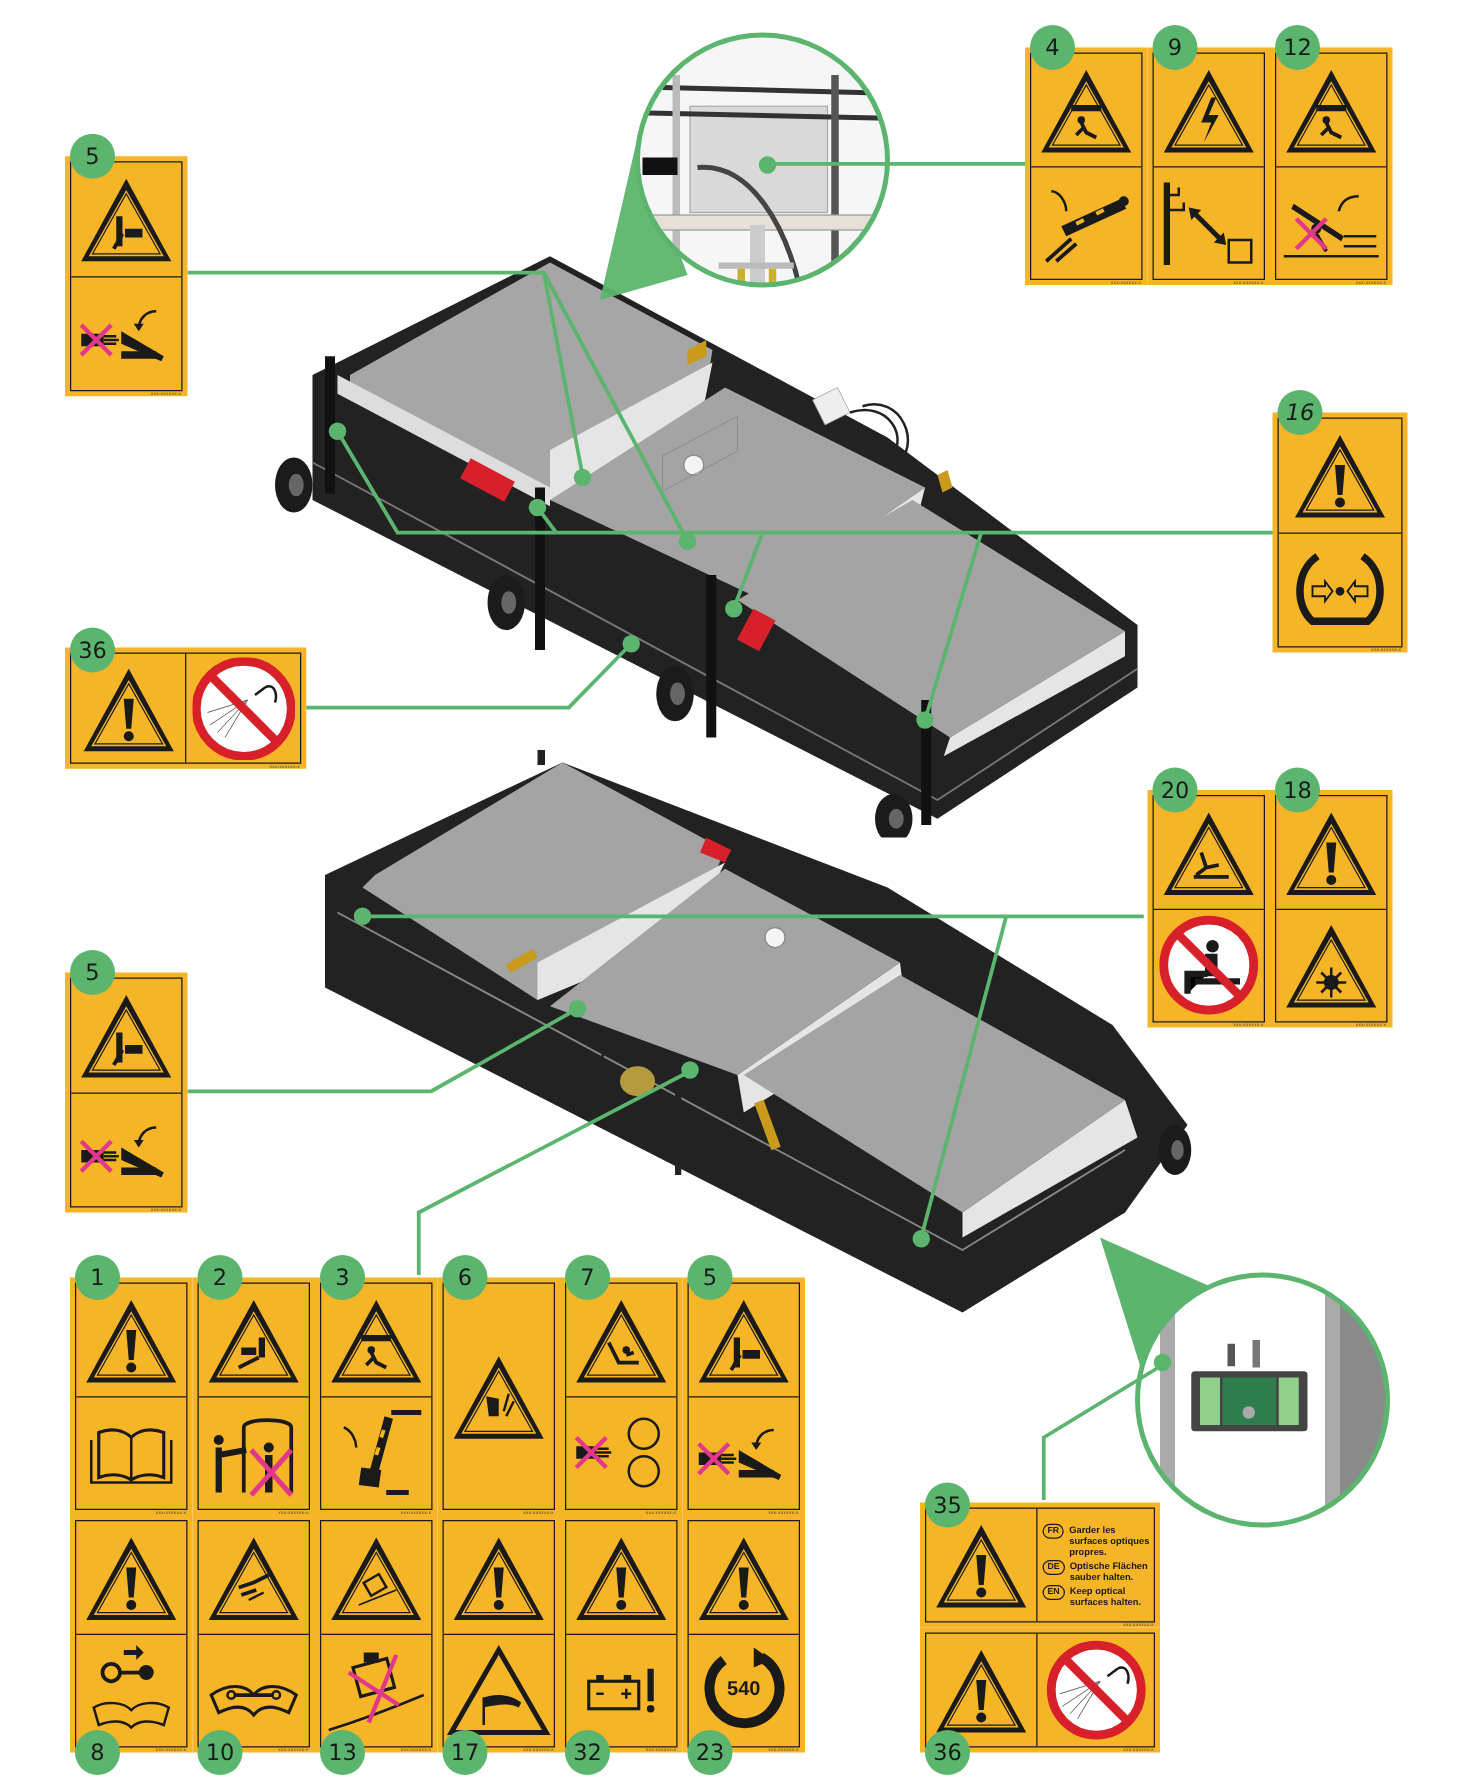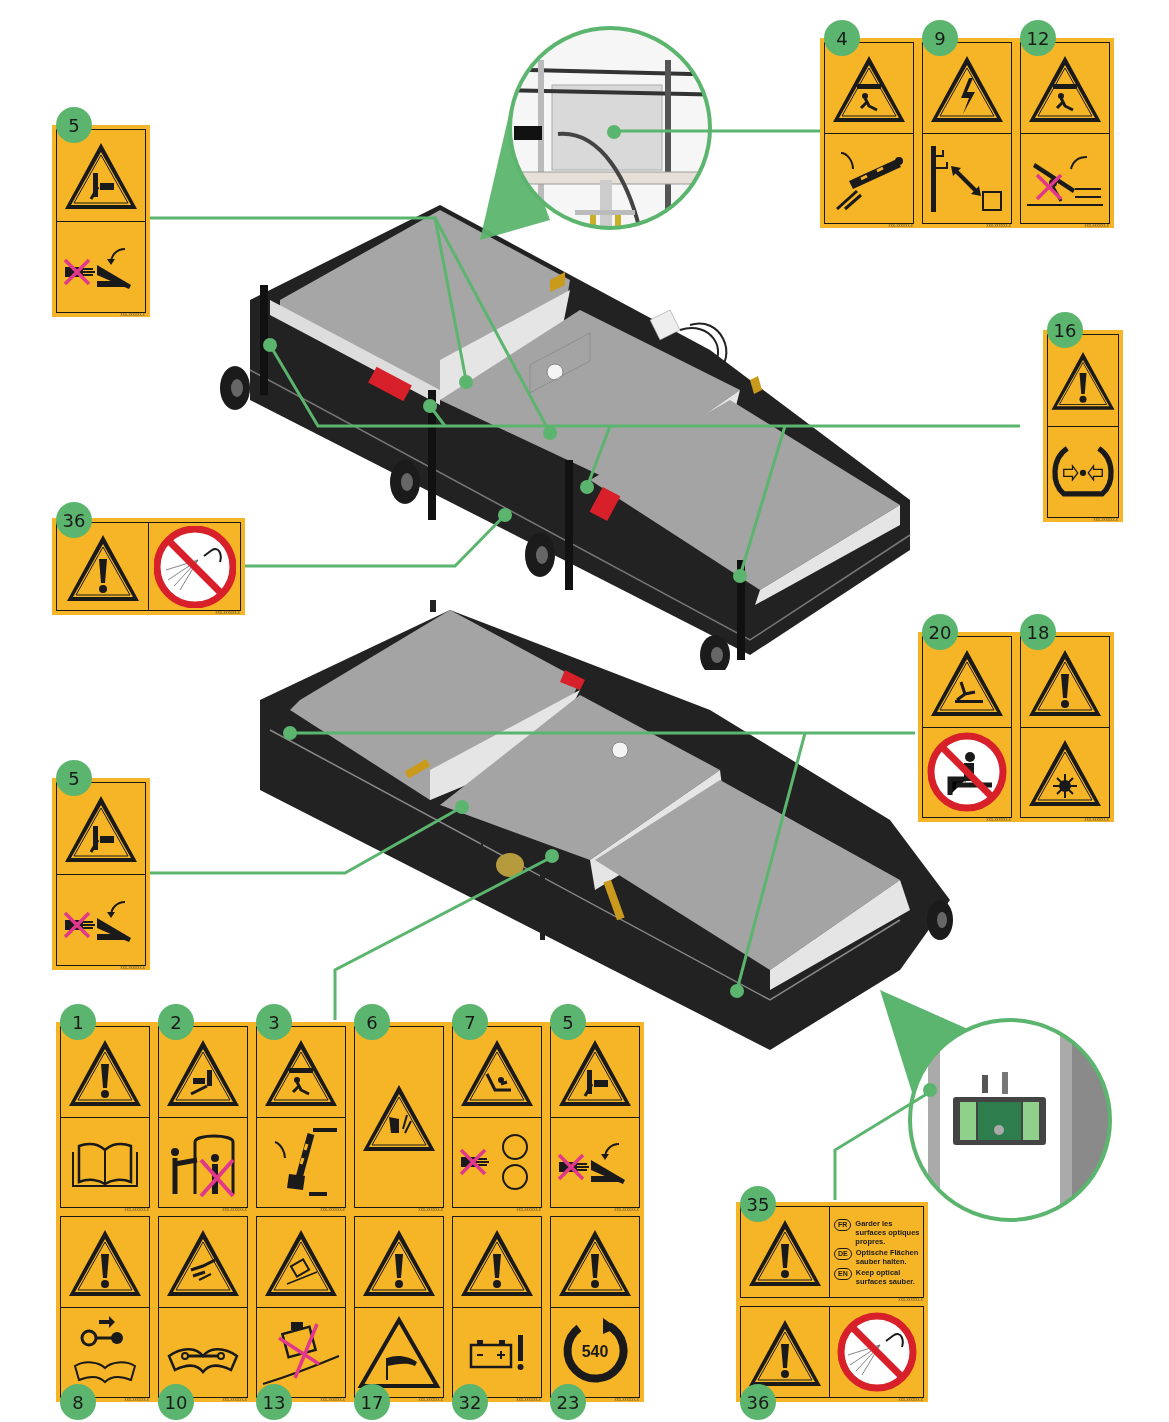--- a/index.html
+++ b/index.html
@@ -287,21 +287,21 @@
           <g transform="translate(14,32)">
             <use href="#xmark"></use>
           </g>
           <path d="M64 14 C56 14,50 18,48 26" fill="none" stroke="#1a1a1a" stroke-width="2"></path>
         </svg>
     </div>
   </div>
   <span class="code">XXX-XXXXXX-X</span>
 </div>
 
-<div class="decal" style="left:1043px;top:330px;width:80px;height:192px;">
+<div class="decal" style="left:1018px;top:330px;width:108px;height:192px;font-style:italic;">
   <div class="badge" style="left:4px;top:-18px;">16</div>
   <div class="inner">
     <div class="cell">
       <svg width="80" height="72" viewBox="0 0 80 72">
           <use href="#tri"></use>
           <use href="#excl"></use>
         </svg>
     </div>
     <div class="cell">
       <svg width="80" height="70" viewBox="0 0 80 70">
@@ -688,21 +688,21 @@
       <div class="lang">
           <span class="tag">FR</span>
           <span class="txt">Garder les surfaces optiques propres.</span>
         </div>
       <div class="lang">
           <span class="tag">DE</span>
           <span class="txt">Optische Flächen sauber halten.</span>
         </div>
       <div class="lang">
           <span class="tag">EN</span>
-          <span class="txt">Keep optical surfaces sauber.</span>
+          <span class="txt">Keep optical surfaces halten.</span>
         </div>
     </div>
   </div>
   <span class="code">XXX-XXXXXX-X</span>
 </div>
 
 <div class="decal h" style="left:736px;top:1302px;width:192px;height:100px;">
   <div class="inner">
     <div class="cell" style="flex:0 0 88px;">
         <svg width="80" height="72" viewBox="0 0 80 72">

